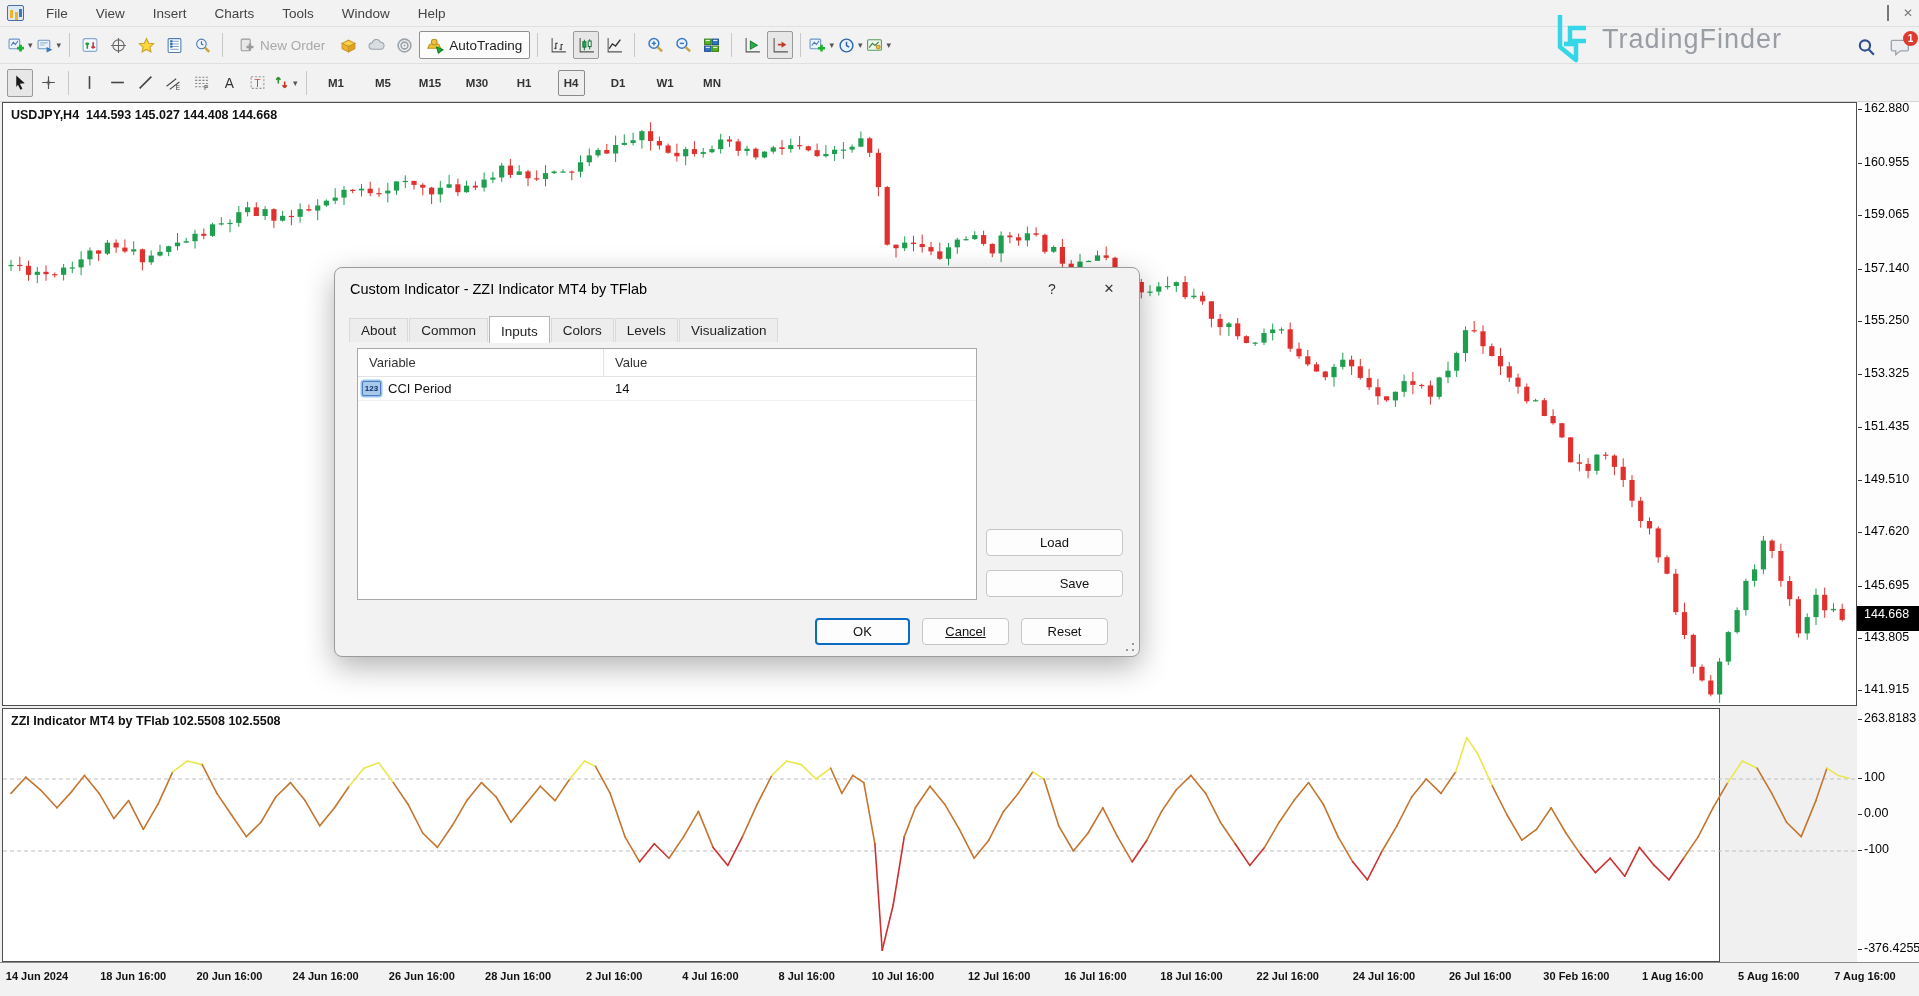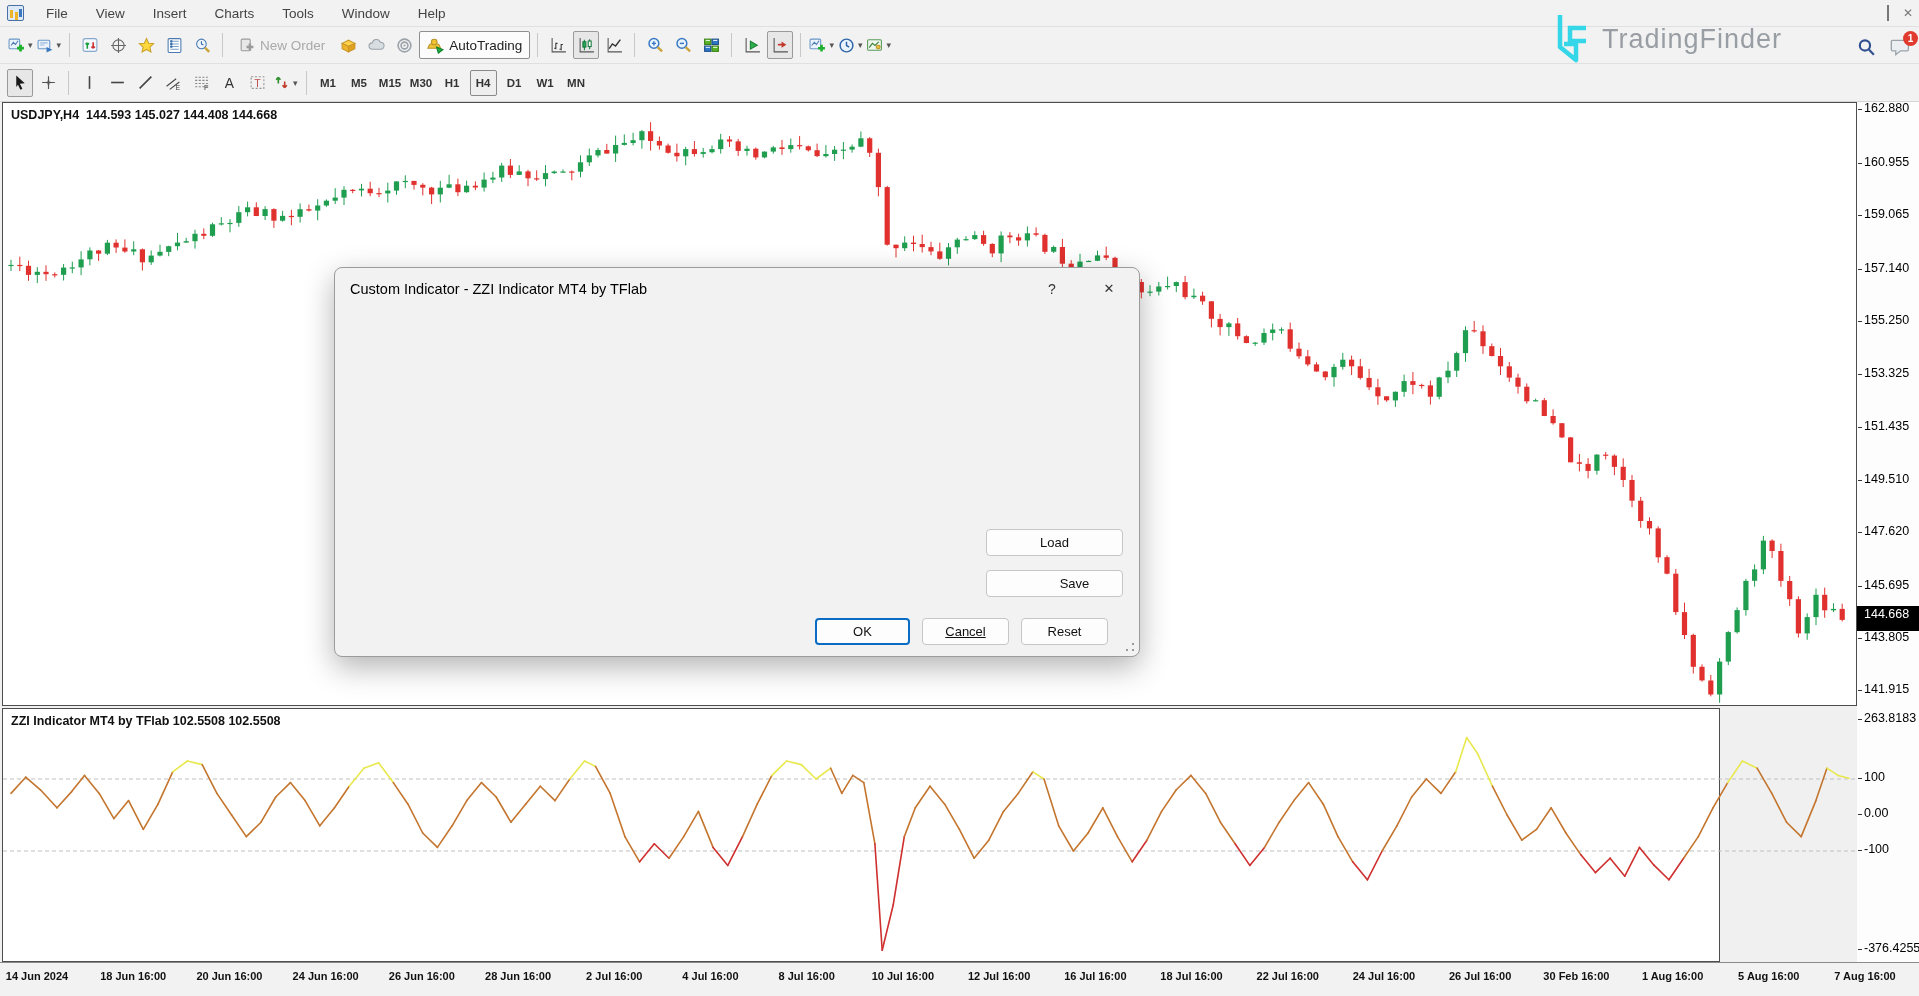--- a/index.html
+++ b/index.html
@@ -17,21 +17,21 @@
   #toolbar-row1 { top:27px; height:37px; border-bottom:1px solid #e0e0e0; padding-left:6px; }
   #toolbar-row2 { top:64px; height:38px; border-bottom:1px solid #d6d6d6; padding-left:6px; }
   .tbtn { display:flex; align-items:center; justify-content:center; min-width:26px; height:28px; margin:0 1px; border:1px solid transparent; border-radius:2px; cursor:pointer; }
   .tbtn.pressed { background:#e7e7e7; border-color:#9a9a9a; }
   .tbtn.labeled { padding:0 7px; gap:5px; font-size:13.5px; color:#222; }
   .tbtn.disabled { color:#a9a9a9; }
   .tbtn.framed { border-color:#8f8f8f; background:#fcfcfc; }
   .tbtn svg { display:block; }
   .dd { font-size:9px; color:#555; margin-left:3px; }
   .sep { width:1px; height:24px; background:#c8c8c8; margin:0 6px; flex:none; }
-  .tf-btn { min-width:27px; height:26px; margin:0 2px; font-size:11.5px; font-weight:700; color:#333; display:flex; align-items:center; justify-content:center; border:1px solid transparent; border-radius:2px; cursor:pointer; }
+  .tf-btn { min-width:27px; height:26px; margin:0 10px; font-size:11.5px; font-weight:700; color:#333; display:flex; align-items:center; justify-content:center; border:1px solid transparent; border-radius:2px; cursor:pointer; }
   .tf-btn.active { border-color:#8a8a8a; background:#efefef; }
 
   
   .brand { position:absolute; left:1552px; top:8px; width:250px; height:62px; display:flex; align-items:center; gap:10px; z-index:5; }
   .brand-text { font-size:27px; color:#999ea4; letter-spacing:1px; }
   .winctl { position:absolute; top:5px; right:6px; display:flex; gap:14px; z-index:6; }
   .winctl span { color:#777; font-size:12px; line-height:16px; cursor:pointer; }
   .restore-box { width:9px; height:9px; border:1px solid #777; margin-top:3px; position:relative; }
   .min-bar { width:9px; border-top:1.5px solid #777; margin-top:9px; }
   .tr-icons { position:absolute; top:38px; right:8px; display:flex; align-items:center; gap:14px; z-index:6; }
@@ -1037,19 +1037,42 @@
     <span class="time-label" style="left: 1576.37px;">30 Feb 16:00</span>
     <span class="time-label" style="left: 1672.58px;">1 Aug 16:00</span>
     <span class="time-label" style="left: 1768.79px;">5 Aug 16:00</span>
     <span class="time-label" style="left: 1865px;">7 Aug 16:00</span>
   </div>
 
 <div class="dialog">
   <div class="dlg-title">Custom Indicator - ZZI Indicator MT4 by TFlab</div>
   <div class="dlg-help">?</div>
   <div class="dlg-close">✕</div>
+  <div class="tabs" id="tab-list">
+      <div class="tab">About</div>
+      <div class="tab">Common</div>
+      <div class="tab active">Inputs</div>
+      <div class="tab">Colors</div>
+      <div class="tab">Levels</div>
+      <div class="tab">Visualization</div>
+    </div>
+  <div class="inputs-table">
+    <div class="itbl-header">
+      <div class="itbl-h1">Variable</div>
+      <div class="itbl-h2">Value</div>
+    </div>
+    <div id="table-rows">
+        <div class="itbl-row">
+          <div class="itbl-c1">
+            <span class="num-icon">123</span>
+            <span>CCI Period</span>
+          </div>
+          <div class="itbl-c2">14</div>
+        </div>
+      </div>
+  </div>
   <button class="dlg-btn" id="btn-load">Load</button>
   <button class="dlg-btn" id="btn-save">Save</button>
   <button class="dlg-btn" id="btn-ok">OK</button>
   <button class="dlg-btn" id="btn-cancel">Cancel</button>
   <button class="dlg-btn" id="btn-reset">Reset</button>
   <div class="grip"></div>
 </div>
 
 </body></html>

